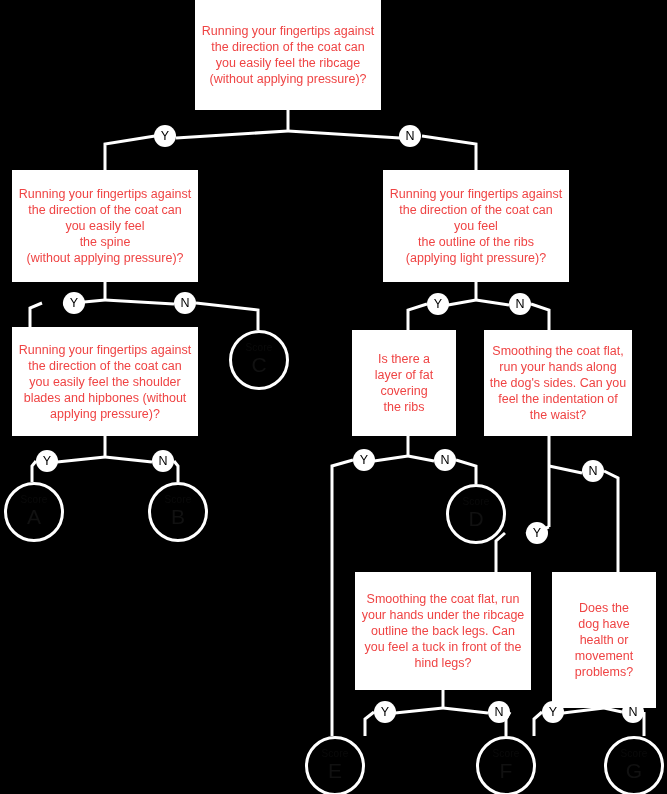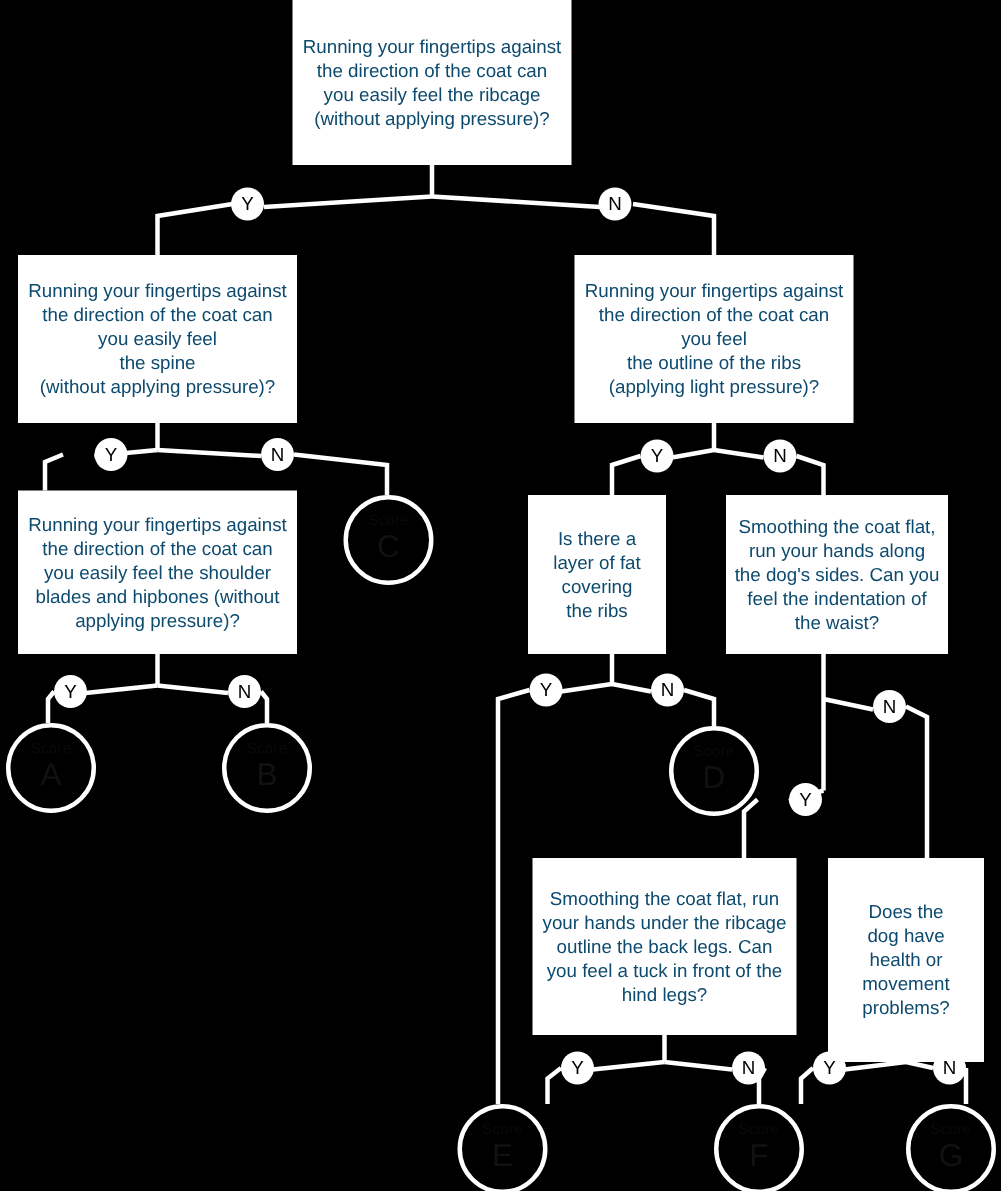--- a/index.html
+++ b/index.html
@@ -19,21 +19,21 @@
     position: absolute;
     left: 0;
     top: 0;
     width: 667px;
     height: 794px;
     pointer-events: none;
   }
   .node {
     position: absolute;
     background: #ffffff;
-    color: #0c4a6e;
+    color: #ef4444;
     display: flex;
     align-items: center;
     justify-content: center;
     text-align: center;
     box-sizing: border-box;
     padding: 4px 5px;
     line-height: 1.28;
     font-size: 12.5px;
     font-family: "Liberation Sans", sans-serif;
   }
@@ -153,21 +153,21 @@
   <div class="node" style="left:383px; top:170px; width:186px; height:112px;">
     <span>Running your fingertips against the direction of the coat can you feel
 the outline of the ribs
 (applying light pressure)?</span>
   </div>
 
   <div class="node" style="left:12px; top:327px; width:186px; height:109px;">
     <span>Running your fingertips against the direction of the coat can you easily feel the shoulder blades and hipbones (without applying pressure)?</span>
   </div>
 
-  <div class="node" style="left:352px; top:330px; width:92px; height:106px;">
+  <div class="node" style="left:352px; top:330px; width:104px; height:106px;">
     <span>Is there a
 layer of fat
 covering
 the ribs</span>
   </div>
 
   <div class="node" style="left:484px; top:330px; width:148px; height:106px;">
     <span>Smoothing the coat flat, run your hands along the dog's sides. Can you feel the indentation of the waist?</span>
   </div>
 

